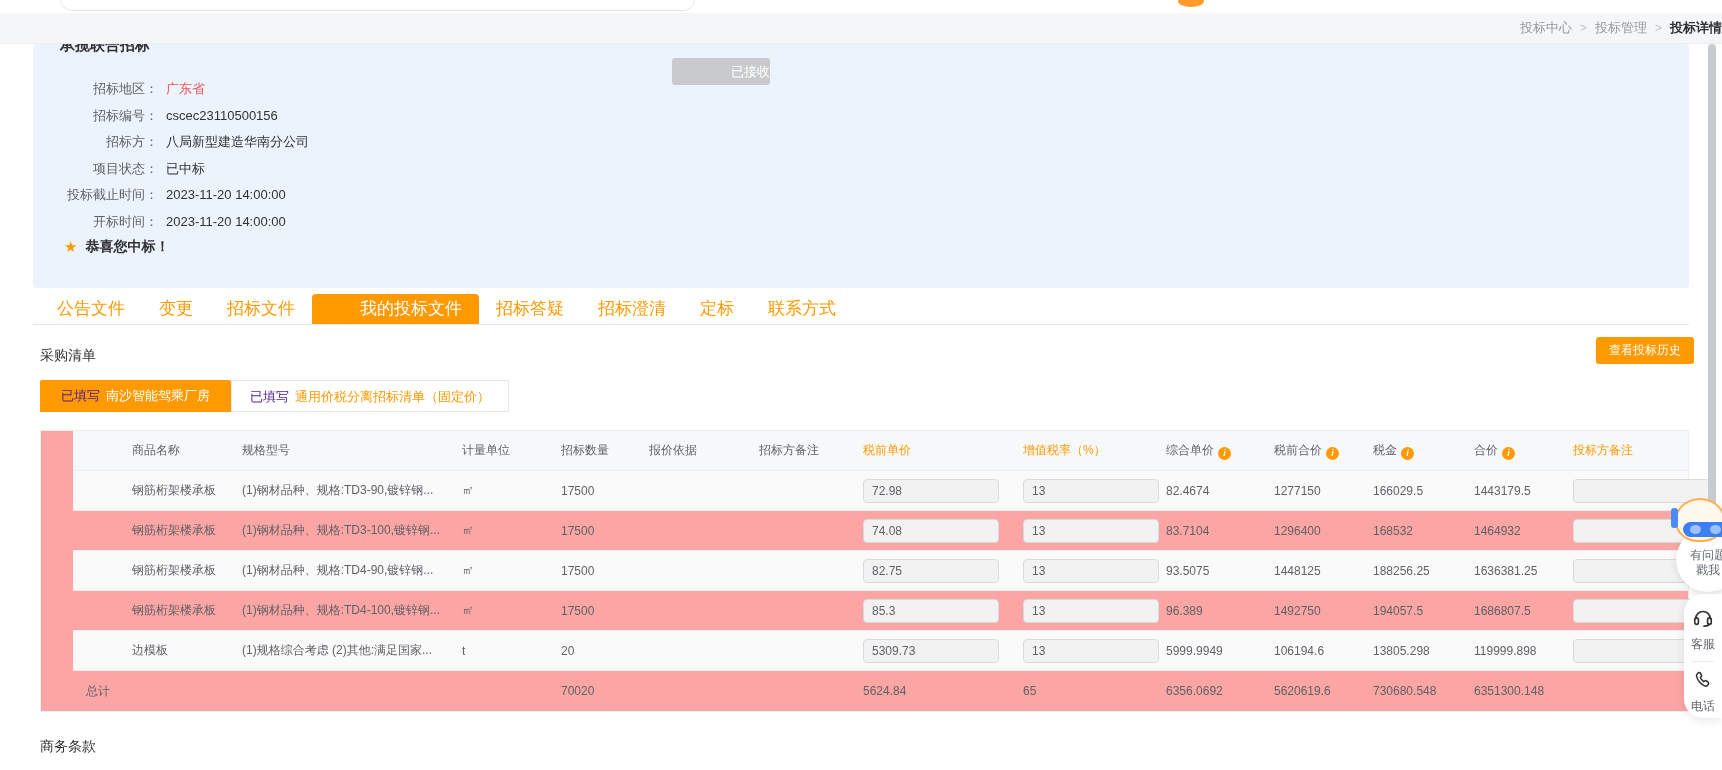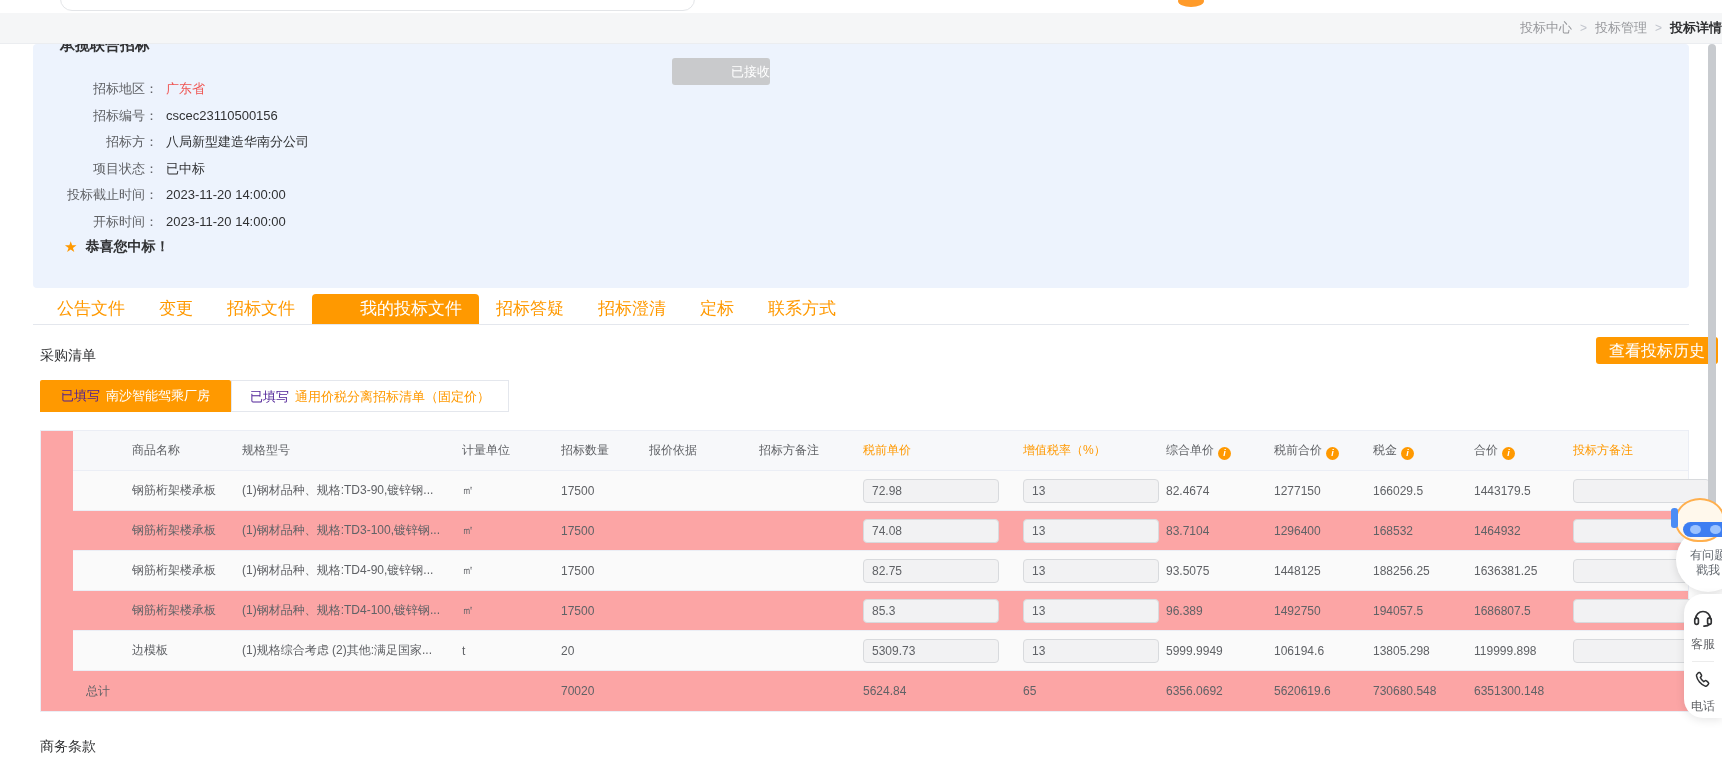--- a/index.html
+++ b/index.html
@@ -31,21 +31,21 @@
   .congrats-text { font-size:14px; font-weight:bold; color:#303133; }
 
   
   .tabs { position:absolute; left:40px; top:294px; height:30px; display:flex; font-size:17px; }
   .tab { padding:0 17px; line-height:30px; color:#ff9900; cursor:pointer; white-space:nowrap; }
   .tab.active { background:#ff9900; color:#fff; border-radius:4px 4px 0 0;padding-left:48px; }
   .tabs-divider { position:absolute; left:33px; top:324px; width:1656px; height:1px; background:#e4e7ed; }
 
   
   .sec-title { position:absolute; left:40px; top:336px; font-size:14px; color:#303133;margin-top:11px; }
-  .history-btn { position:absolute; left:1596px; top:337px; height:27px; padding:0 13px; background:#ff9900; color:#fff; font-size:16px; border:none; border-radius:3px; line-height:27px; }
+  .history-btn { position:absolute; left:1596px; top:337px; height:27px; padding:0 13px; background:#ff9900; color:#fff; font-size:12px; border:none; border-radius:3px; line-height:27px; }
 
   
   .subtab { position:absolute; top:380px; height:32px; line-height:32px; font-size:13px; text-align:center; white-space:nowrap; }
   .subtab.active { left:40px; width:191px; background:#ff9900; border-radius:2px 2px 0 0; }
   .subtab.inactive { left:231px; width:278px; background:#fff; border:1px solid #e4e7ed; }
   .filled { color:#4c1d95; margin-right:6px; }
   .subtab.active .subtab-name { color:#fff; }
   .subtab.inactive .subtab-name { color:#ff9900; }
 
   

